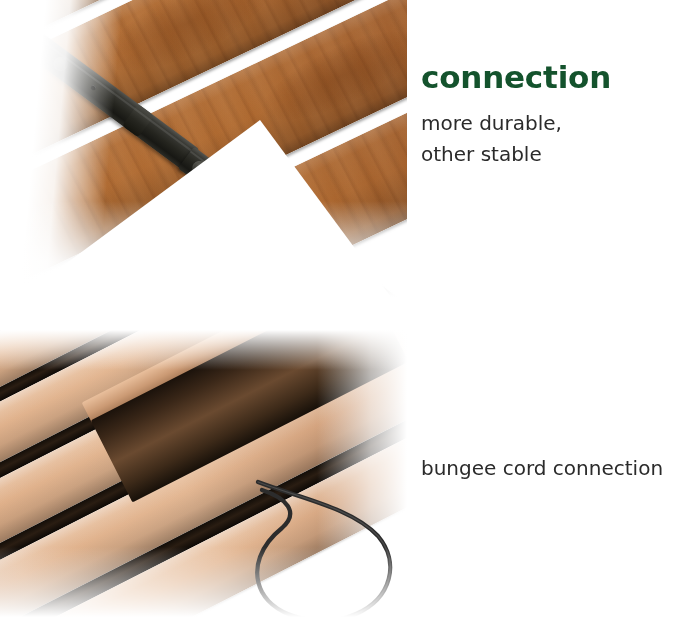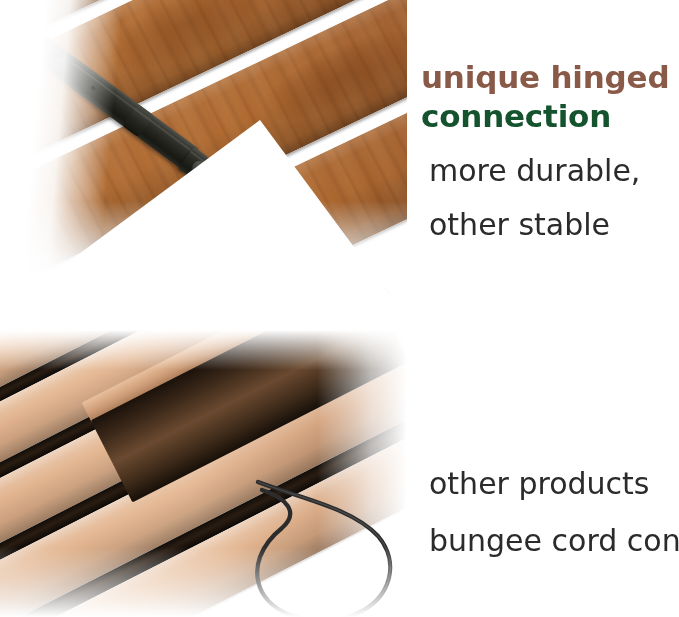--- a/index.html
+++ b/index.html
@@ -318,25 +318,25 @@
   .headline {
     font-size: 31px;
     font-weight: bold;
     line-height: 1.27;
     letter-spacing: -0.2px;
     color: #8a5a49;
     margin: 0;
     white-space: nowrap;
   }
   .subline {
-    font-size: 30px;
+    font-size: 20px;
     font-weight: normal;
     line-height: 1.55;
     color: #2b2b2b;
-    margin: 8px;
+    margin: 0;
     white-space: nowrap;
   }
   .sub-wrap { margin-top: 11px; }
 
   .callout-bottom {
     position: absolute;
     left: 421px;
     top: 452px;
     width: 258px;
   }
@@ -416,26 +416,24 @@
       <path d="M 258 152 C 300 168, 352 178, 378 206 C 400 232, 392 268, 356 284 C 322 299, 276 288, 262 262 C 250 238, 262 214, 282 198 C 300 182, 286 168, 262 160" fill="none" stroke="#2c2c2c" stroke-width="4.2" stroke-linecap="round"></path>
       <path d="M 258 152 C 300 168, 352 178, 378 206 C 400 232, 392 268, 356 284" fill="none" stroke="#4a4a4a" stroke-width="1.3" stroke-linecap="round"></path>
     </svg>
 
     <div class="white-fade-top2"></div>
     <div class="white-fade-right2"></div>
     <div class="white-fade-bottom2"></div>
   </div>
 
   <div class="callout-top">
-    <p class="headline" style="color: rgb(138, 90, 73);">unique hinged</p>
     <p class="headline" style="color: #14532d;">connection</p>
     <div class="sub-wrap">
       <p class="subline" style="color: rgb(43, 43, 43);">more durable,</p>
       <p class="subline" style="color: rgb(43, 43, 43);">other stable</p>
     </div>
   </div>
 
   <div class="callout-bottom">
-    <p class="subline" style="color: rgb(43, 43, 43);">other products</p>
     <p class="subline" style="color: rgb(43, 43, 43);">bungee cord connection</p>
   </div>
 
 </div>
 
 </body></html>

